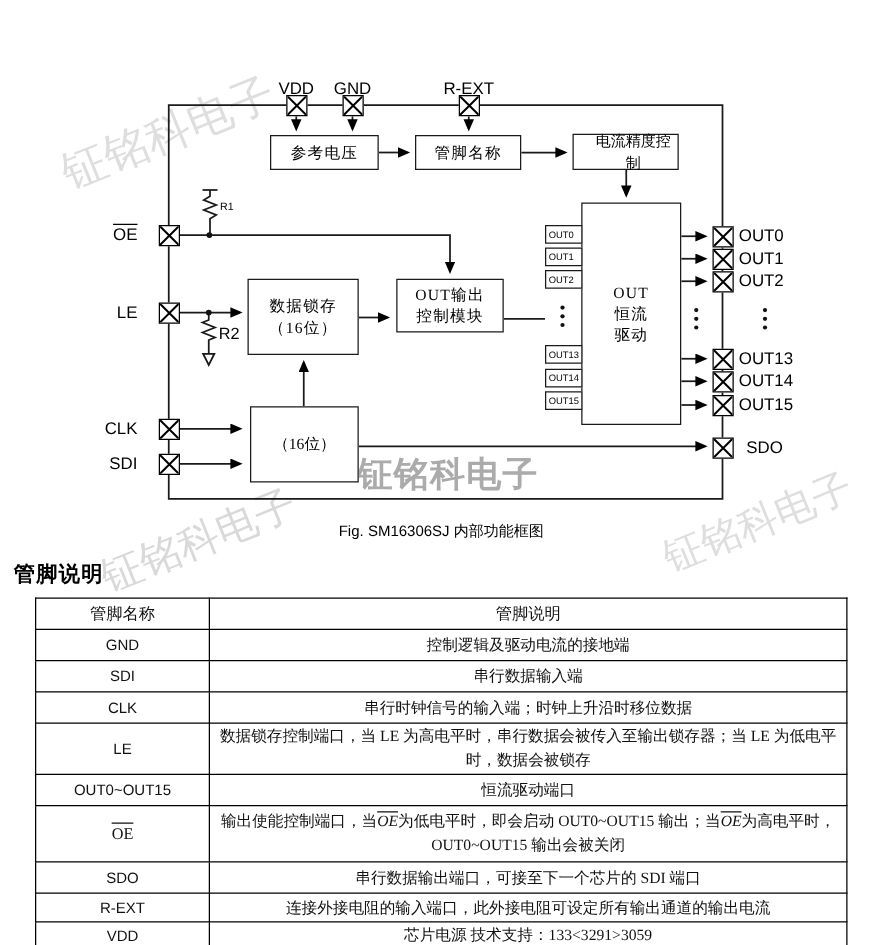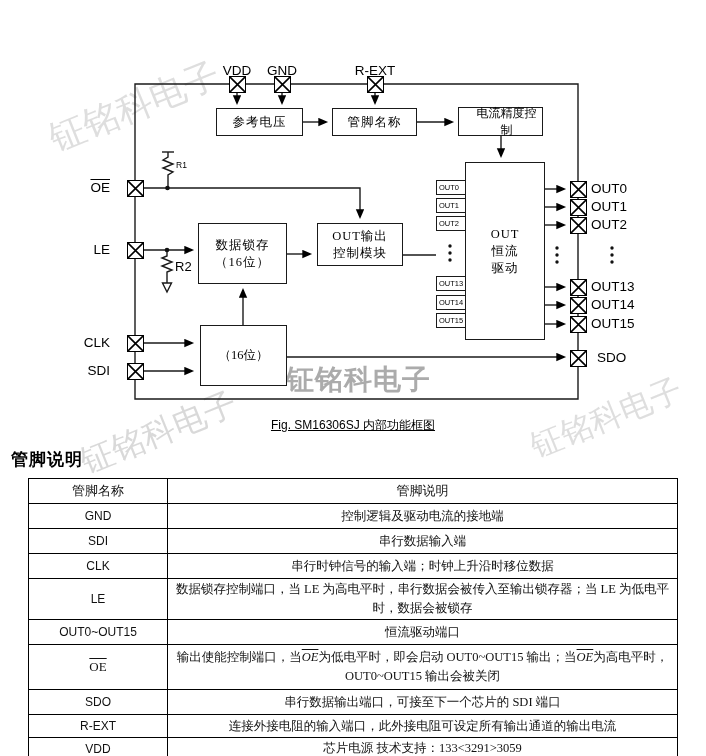--- a/index.html
+++ b/index.html
@@ -33,21 +33,21 @@
           font-family:"Liberation Sans",sans-serif;text-align:center;}
   .ovl{text-decoration:overline;}
   .serif{font-family:"Liberation Serif",serif;}
   .it{font-style:italic;}
 
   .dcell{position:absolute;z-index:3;width:30px;height:15px;border:1px solid #1a1a1a;
          background:#fff;box-sizing:border-box;font-size:7.5px;line-height:13px;
          padding-left:2px;font-family:"Liberation Sans",sans-serif;color:#000;}
 
   #caption{position:absolute;left:0;top:417px;width:706px;text-align:center;z-index:3;
-           font-size:12px;color:#000;font-family:"Liberation Sans",sans-serif;text-decoration:underline;}
+           font-size:12px;color:#000;font-family:"Liberation Sans",sans-serif;}
 
   
   #pin-table{position:absolute;left:28px;top:478px;z-index:2;border-collapse:collapse;
              width:650px;table-layout:fixed;background:#fff;}
   #pin-table th,#pin-table td{border:1px solid #000;text-align:center;vertical-align:middle;
              padding:1px 6px;box-sizing:border-box;}
   #pin-table{border:1.5px solid #000;}
   #pin-table th{font-family:"Liberation Serif",serif;font-weight:normal;font-size:13px;}
   .c-name{width:139px;font-family:"Liberation Sans",sans-serif;font-size:12px;}
   .c-desc{font-family:"Liberation Serif",serif;font-size:12.5px;line-height:19px;}

